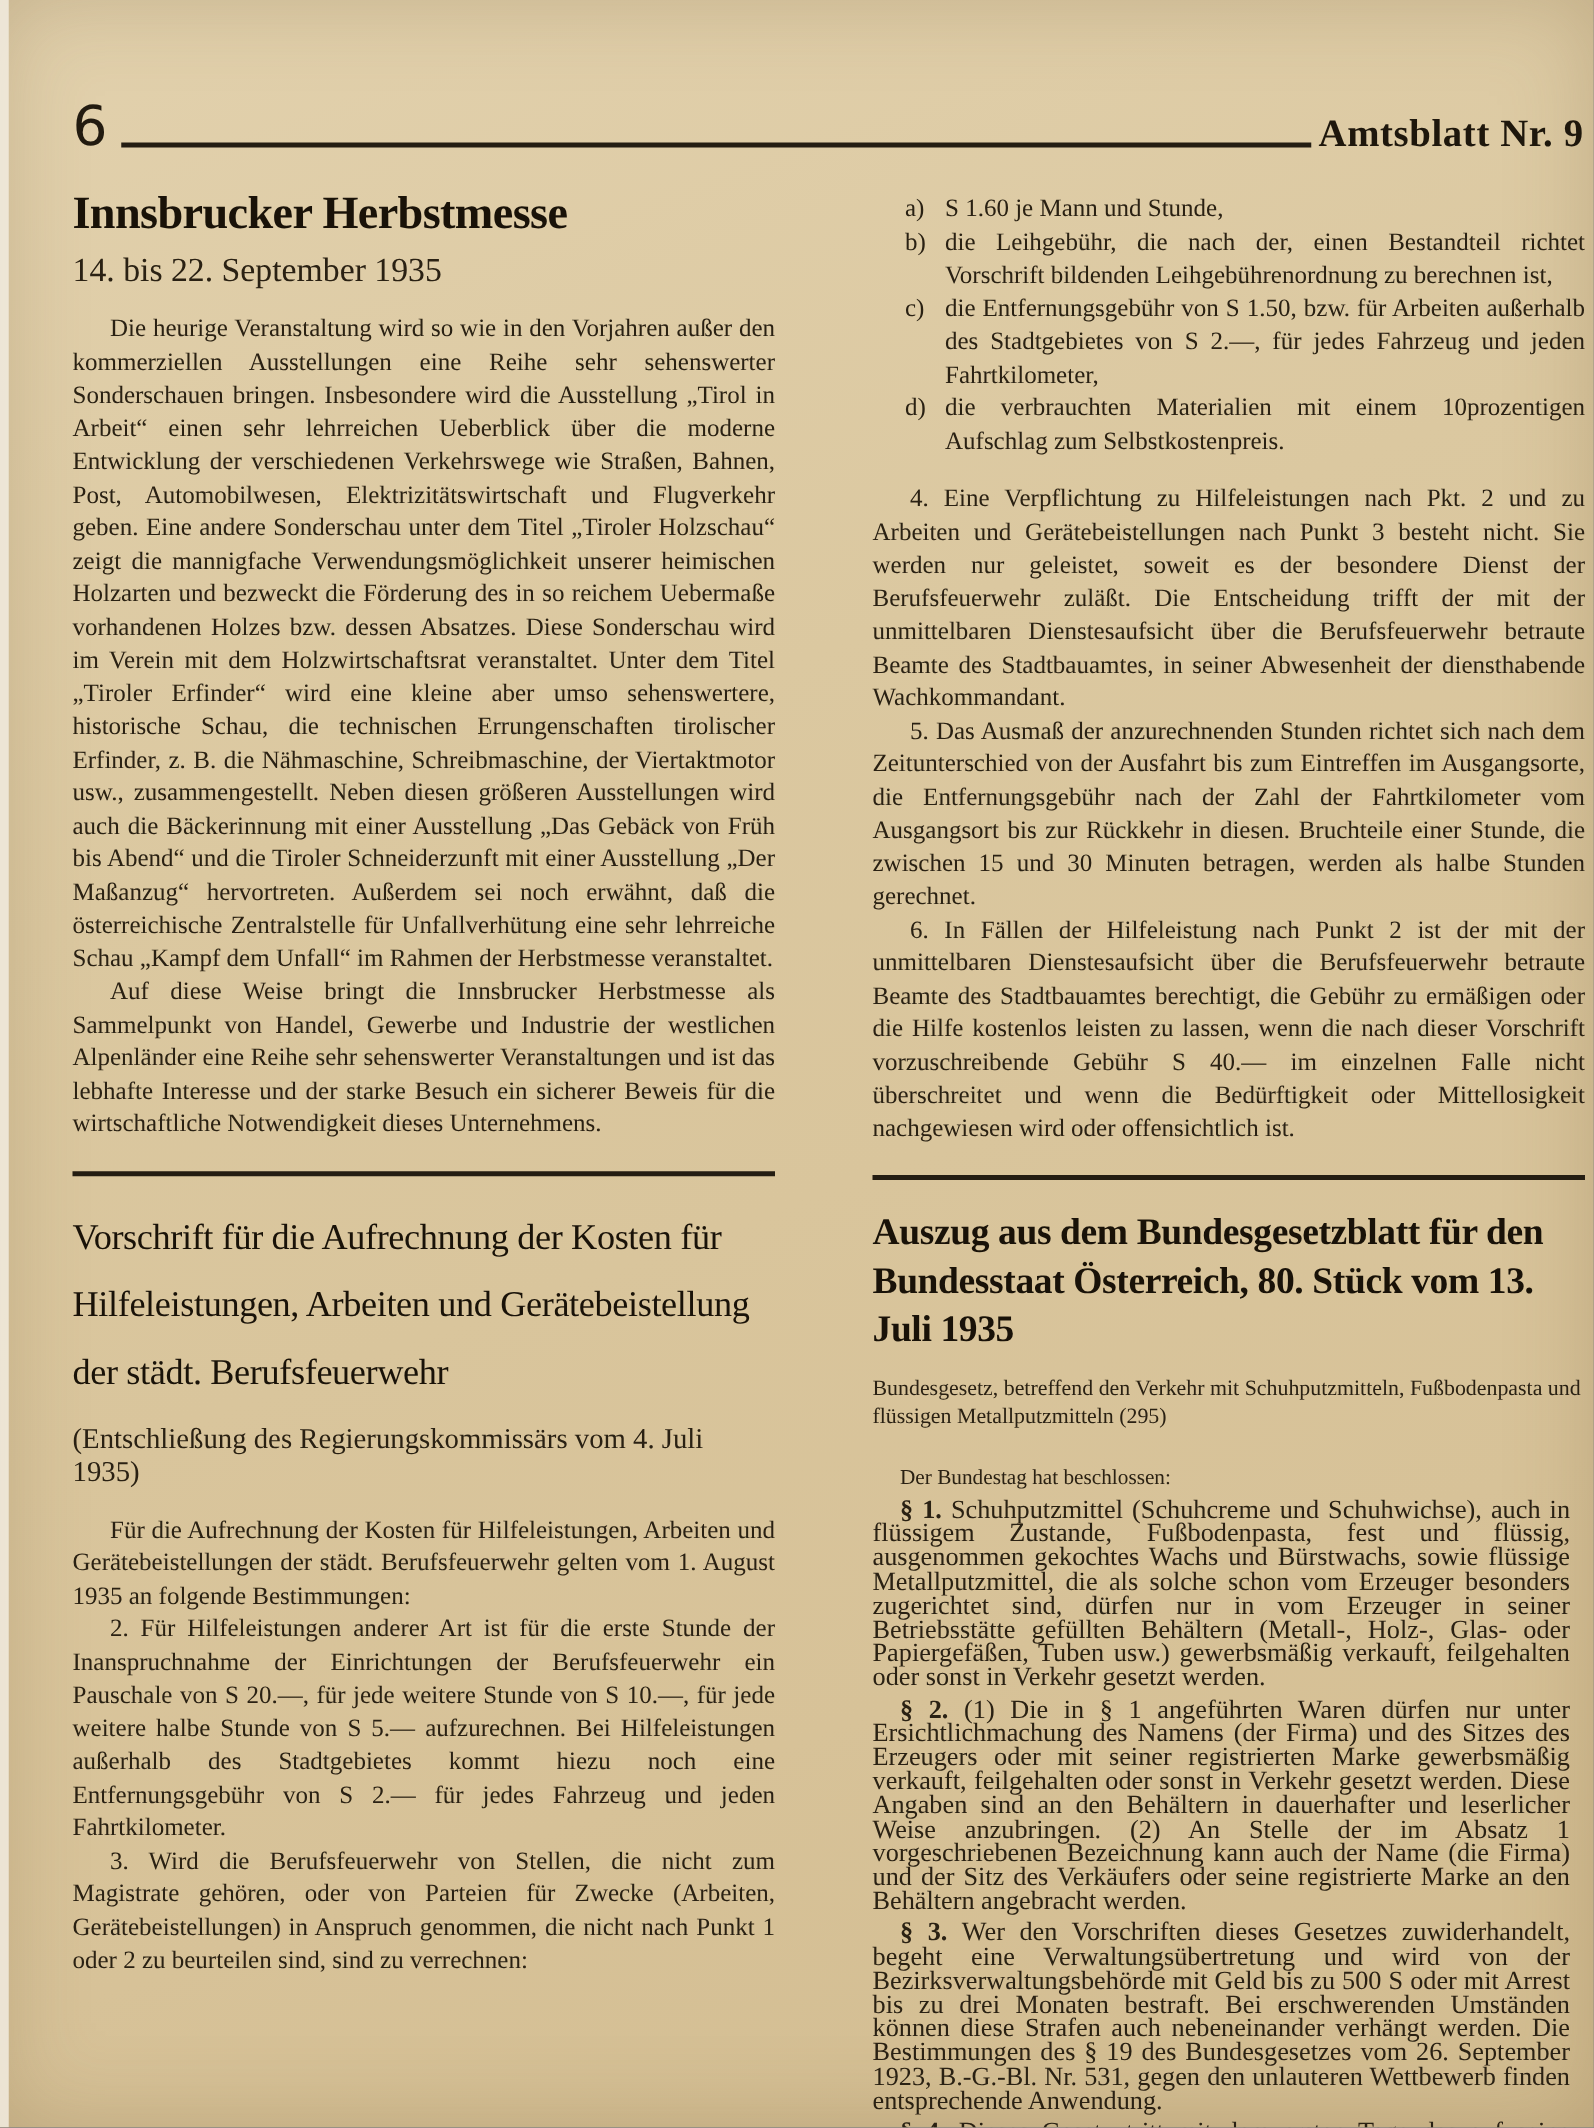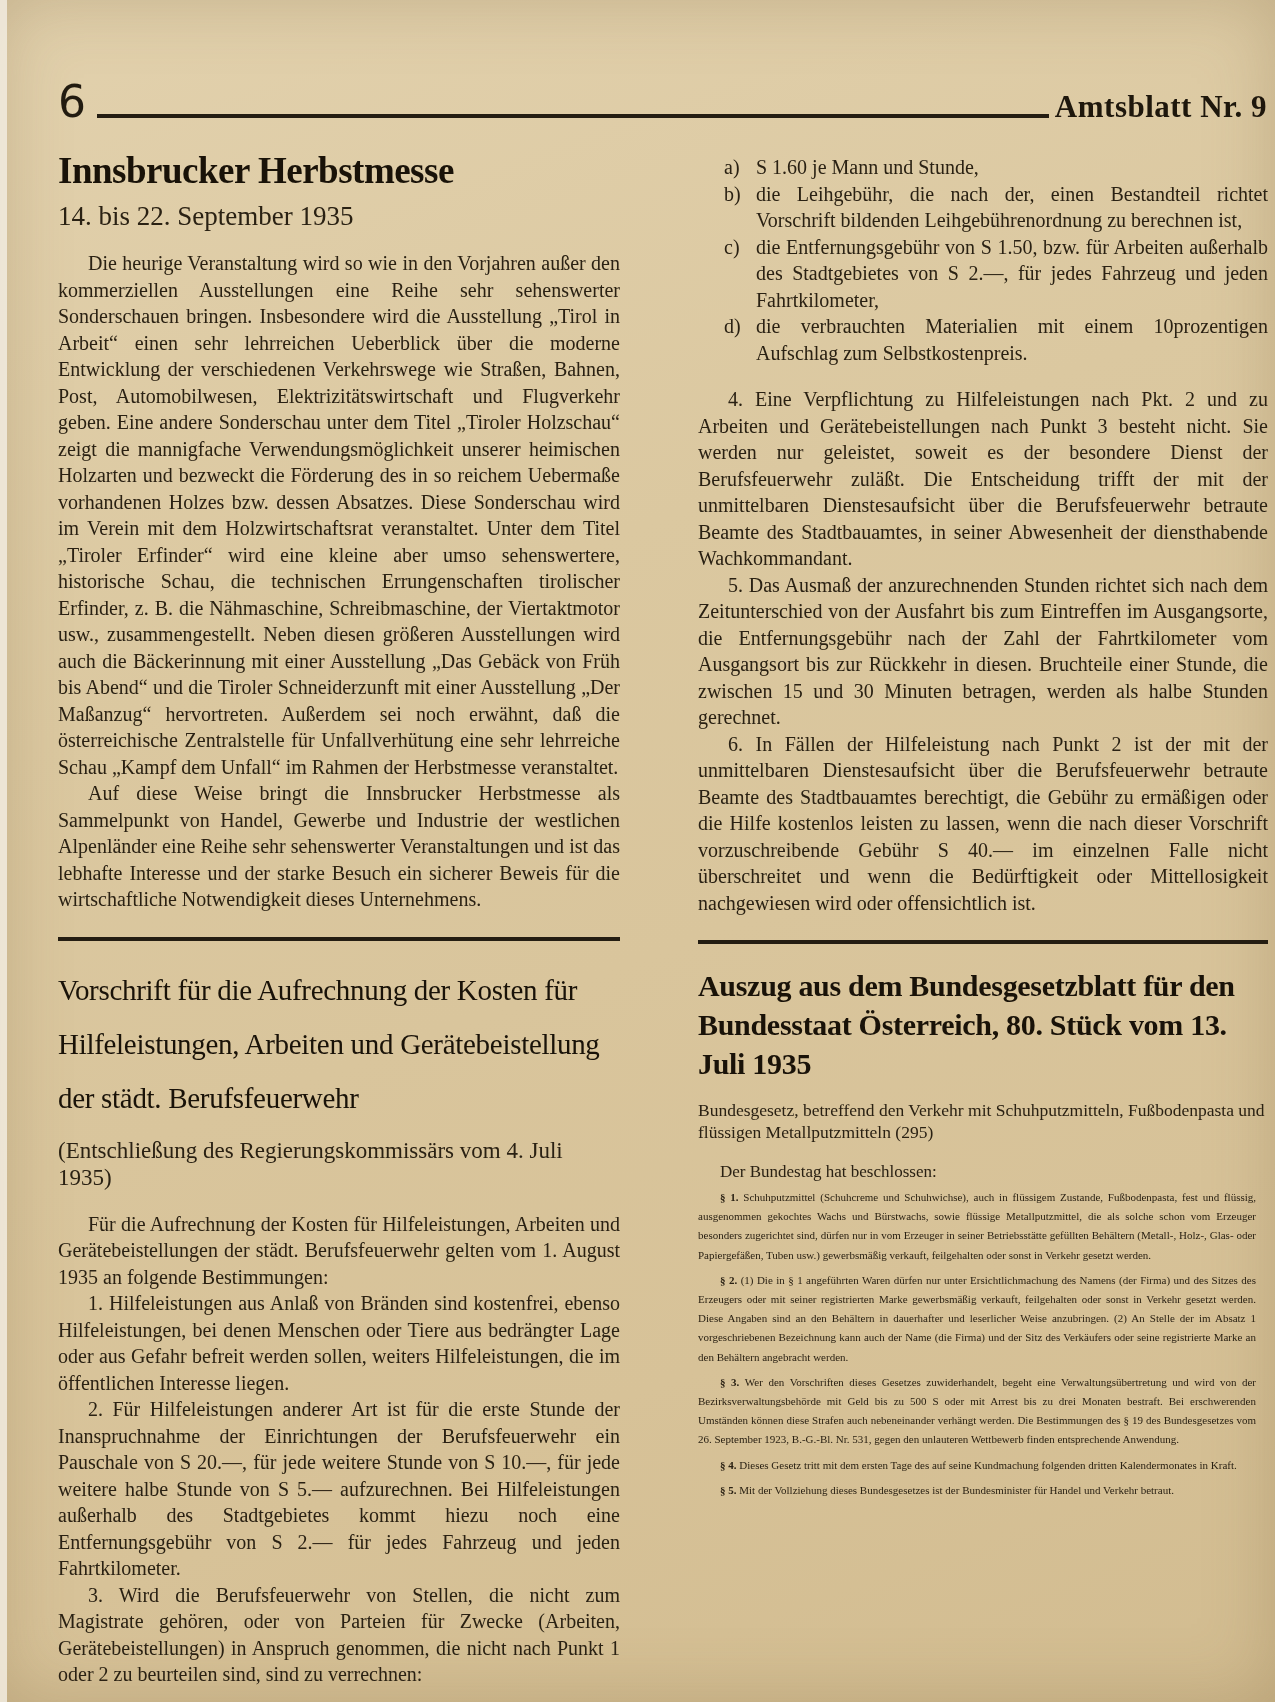--- a/index.html
+++ b/index.html
@@ -122,24 +122,24 @@
   }
   .law-subtitle {
     font-size: 17.5px;
     line-height: 22px;
     margin: 16px 0 0 0;
   }
   .law-intro {
     font-size: 17px;
     line-height: 21px;
     text-indent: 22px;
-    margin: 18px 0 0 0;
+    margin: 28px 0 0 0;
   }
   .law-section {
-    font-size: 11px;
+    font-size: 21px;
     line-height: 19.2px;
     text-align: justify;
     text-indent: 22px;
     margin: 6px 12px 0 0;
   }
   .law-section .sec-label { font-weight: bold; }
 </style>
 </head>
 <body>
 
@@ -160,21 +160,20 @@
 
       <p class="para first">Die heurige Veranstaltung wird so wie in den Vorjahren außer den kommerziellen Ausstellungen eine Reihe sehr sehenswerter Sonderschauen bringen. Insbesondere wird die Ausstellung „Tirol in Arbeit“ einen sehr lehrreichen Ueberblick über die moderne Entwicklung der verschiedenen Verkehrswege wie Straßen, Bahnen, Post, Automobilwesen, Elektrizitätswirtschaft und Flugverkehr geben. Eine andere Sonderschau unter dem Titel „Tiroler Holzschau“ zeigt die mannigfache Verwendungsmöglichkeit unserer heimischen Holzarten und bezweckt die Förderung des in so reichem Uebermaße vorhandenen Holzes bzw. dessen Absatzes. Diese Sonderschau wird im Verein mit dem Holzwirtschaftsrat veranstaltet. Unter dem Titel „Tiroler Erfinder“ wird eine kleine aber umso sehenswertere, historische Schau, die technischen Errungenschaften tirolischer Erfinder, z. B. die Nähmaschine, Schreibmaschine, der Viertaktmotor usw., zusammengestellt. Neben diesen größeren Ausstellungen wird auch die Bäckerinnung mit einer Ausstellung „Das Gebäck von Früh bis Abend“ und die Tiroler Schneiderzunft mit einer Ausstellung „Der Maßanzug“ hervortreten. Außerdem sei noch erwähnt, daß die österreichische Zentralstelle für Unfallverhütung eine sehr lehrreiche Schau „Kampf dem Unfall“ im Rahmen der Herbstmesse veranstaltet.</p>
       <p class="para">Auf diese Weise bringt die Innsbrucker Herbstmesse als Sammelpunkt von Handel, Gewerbe und Industrie der westlichen Alpenländer eine Reihe sehr sehenswerter Veranstaltungen und ist das lebhafte Interesse und der starke Besuch ein sicherer Beweis für die wirtschaftliche Notwendigkeit dieses Unternehmens.</p>
 
       <hr class="section-divider">
 
       <h2 class="headline-md">Vorschrift für die Aufrechnung der Kosten für Hilfeleistungen, Arbeiten und Gerätebeistellung der städt. Berufsfeuerwehr</h2>
       <p class="byline-paren">(Entschließung des Regierungskommissärs vom 4. Juli 1935)</p>
 
       <p class="para first">Für die Aufrechnung der Kosten für Hilfeleistungen, Arbeiten und Gerätebeistellungen der städt. Berufsfeuerwehr gelten vom 1. August 1935 an folgende Bestimmungen:</p>
-      <p class="para">1. Hilfeleistungen aus Anlaß von Bränden sind kostenfrei, ebenso Hilfeleistungen, bei denen Menschen oder Tiere aus bedrängter Lage oder aus Gefahr befreit werden sollen, weiters Hilfeleistungen, die im öffentlichen Interesse liegen.</p>
       <p class="para">2. Für Hilfeleistungen anderer Art ist für die erste Stunde der Inanspruchnahme der Einrichtungen der Berufsfeuerwehr ein Pauschale von S 20.—, für jede weitere Stunde von S 10.—, für jede weitere halbe Stunde von S 5.— aufzurechnen. Bei Hilfeleistungen außerhalb des Stadtgebietes kommt hiezu noch eine Entfernungsgebühr von S 2.— für jedes Fahrzeug und jeden Fahrtkilometer.</p>
       <p class="para">3. Wird die Berufsfeuerwehr von Stellen, die nicht zum Magistrate gehören, oder von Parteien für Zwecke (Arbeiten, Gerätebeistellungen) in Anspruch genommen, die nicht nach Punkt 1 oder 2 zu beurteilen sind, sind zu verrechnen:</p>
 
     </div>
 
     <div class="col-right">
 
       <div class="fee-list">
         <p class="fee-item">
           <span class="fee-label">a)</span>

